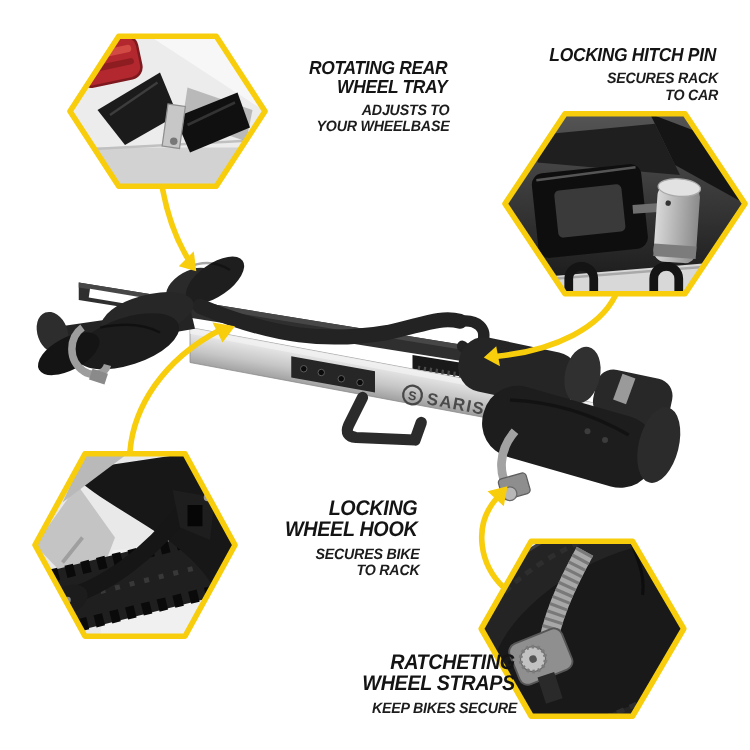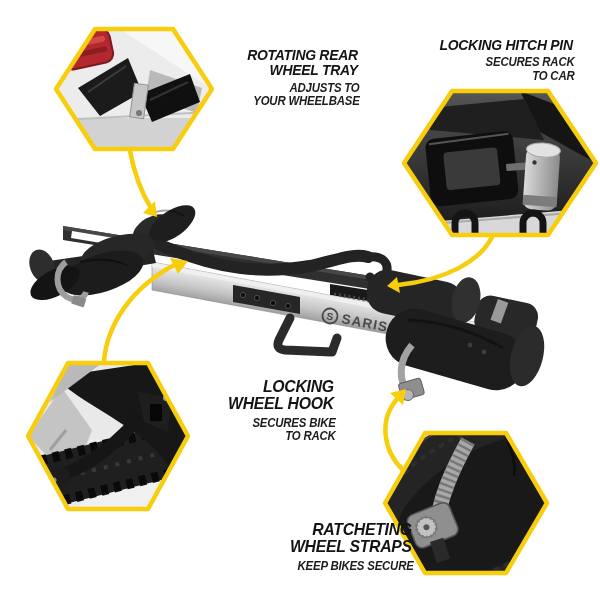--- a/index.html
+++ b/index.html
@@ -260,21 +260,21 @@
 <div class="callout size-top" style="left:399px;top:37px;width:180px;">
   <div class="co-title">
     <div>LOCKING HITCH PIN</div>
   </div>
   <div class="co-sub">
     <div>SECURES RACK</div>
     <div>TO CAR</div>
   </div>
 </div>
 
-<div class="callout size-bottom" style="left:165px;top:378px;width:175px;">
+<div class="callout size-bottom" style="left:165px;top:398px;width:175px;">
   <div class="co-title">
     <div>LOCKING</div>
     <div>WHEEL HOOK</div>
   </div>
   <div class="co-sub">
     <div>SECURES BIKE</div>
     <div>TO RACK</div>
   </div>
 </div>
 

